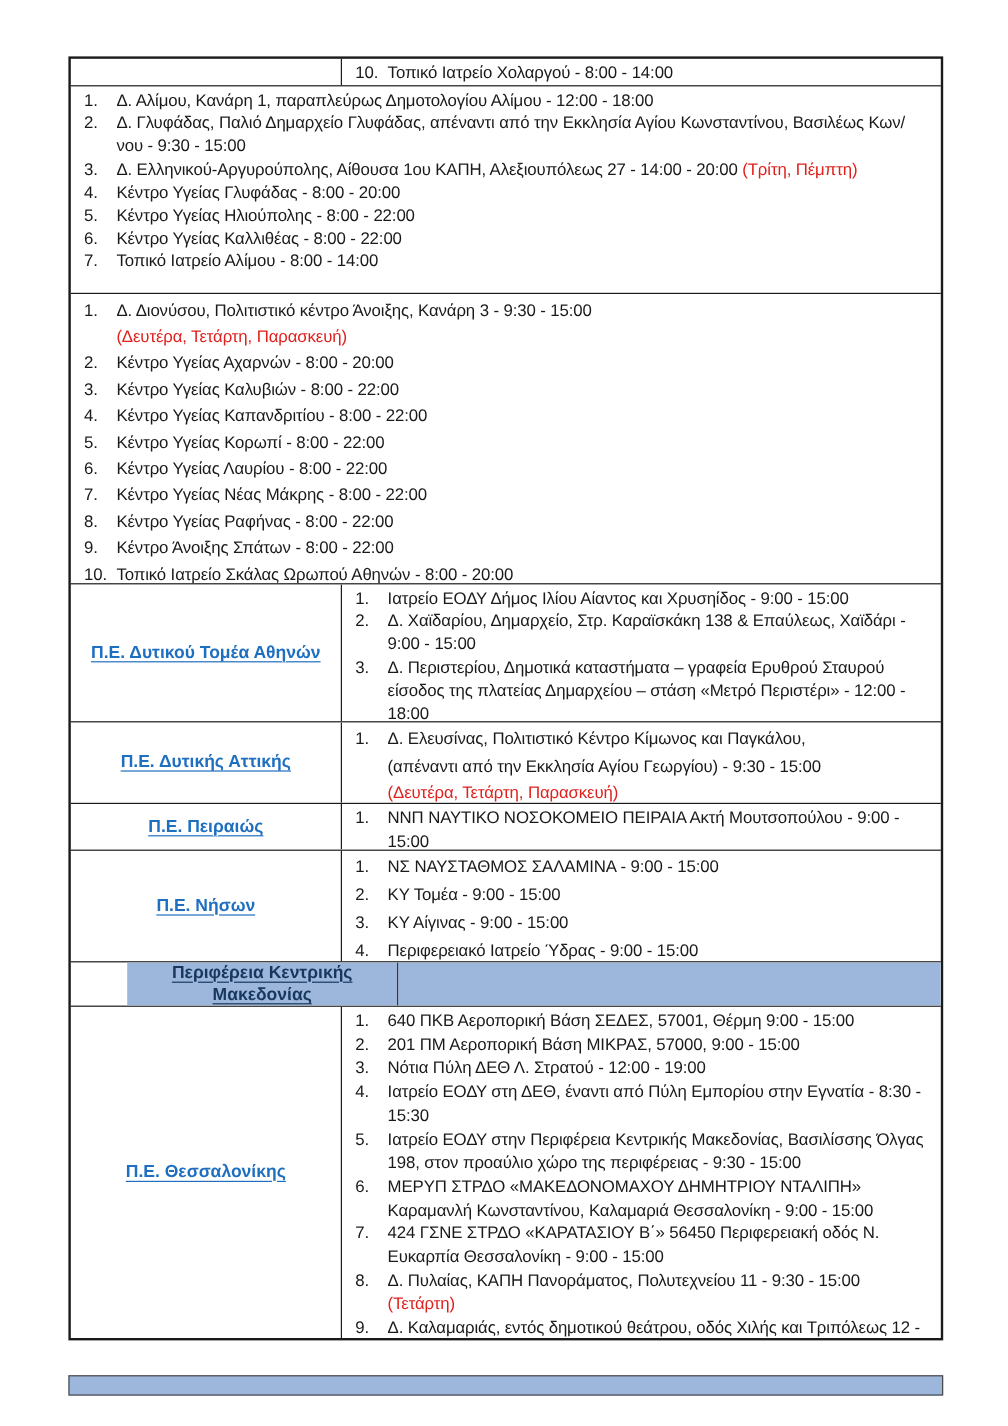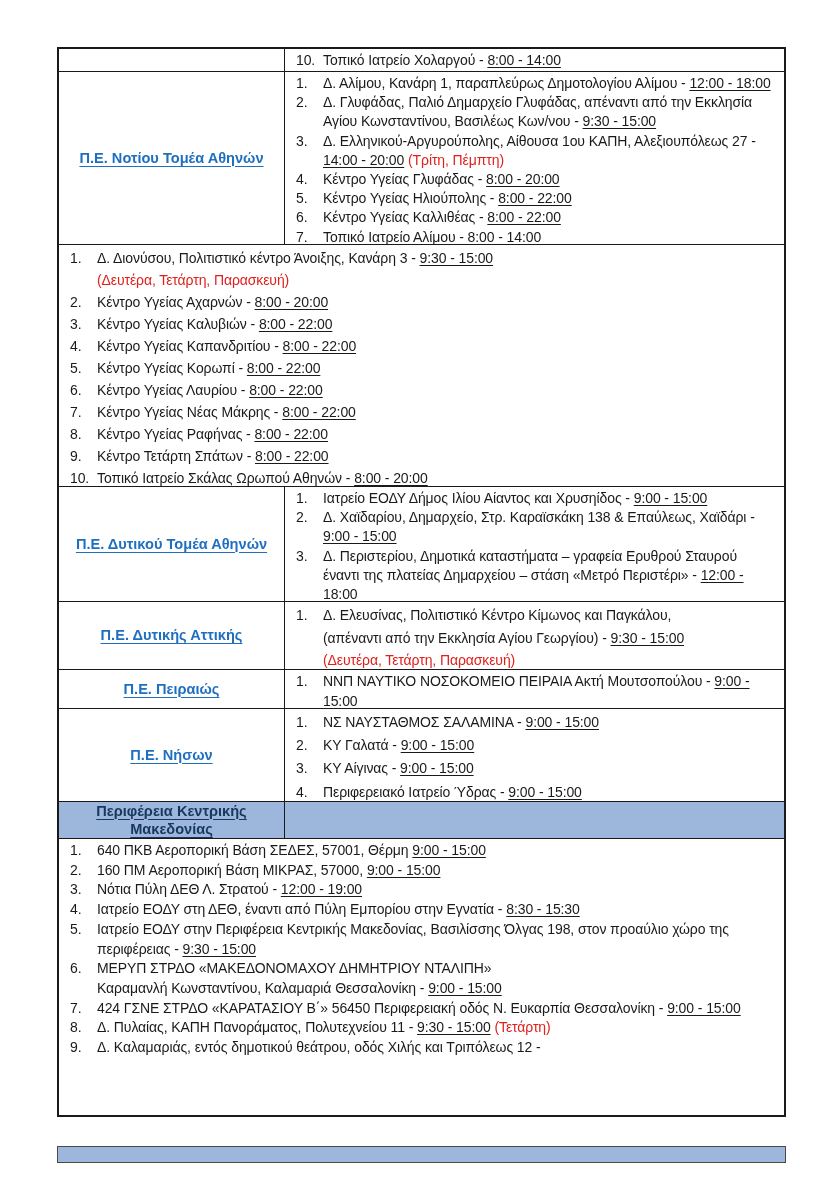--- a/index.html
+++ b/index.html
@@ -27,21 +27,21 @@
   .region-link {
     color:var(--region-link,#1f6fc0); font-weight:bold; font-size:14.6px;
     text-decoration:underline; text-underline-offset:2.5px; text-decoration-thickness:1.3px;
     line-height:19px; cursor:pointer;
   }
   .t-row.header-row .cell-left, .t-row.header-row .cell-right { background:var(--header-bg,#9db7dc); }
   .t-row.header-row .region-link { color:var(--header-text,#17375e); line-height:18.5px; }
   .item { display:flex; font-size:14px; letter-spacing:-0.1px; }
   .item .num { flex:0 0 27px; }
   .item .txt { flex:1; padding-right:2px; }
-  .u { text-decoration:underline; text-underline-offset:2px; text-decoration-thickness:1.2px; }
+  .u { text-underline-offset:2px; text-decoration-thickness:1.2px; }
   .red { color:var(--day-note,#e0201c); }
   .next-row-stub {
     position:absolute; left:57px; top:1146px; width:729px; height:17px;
     background:var(--header-bg,#9db7dc);
     border:1.2px solid #4a4a4a; box-sizing:border-box;
   }
 </style>
 </head>
 <body>
 
@@ -50,23 +50,20 @@
       <div class="t-row" style="height: 23px;">
         <div class="cell-left"></div>
         <div class="cell-right" style="line-height: 19.2px;">
           <div class="item">
             <span class="num">10.</span>
             <span class="txt"><span class="">Τοπικό Ιατρείο Χολαργού - </span><span class="u ">8:00 - 14:00</span></span>
           </div>
         </div>
       </div>
       <div class="t-row" style="height: 173px;">
-        <div class="cell-left">
-          <span class="region-link">Π.Ε. Νοτίου Τομέα Αθηνών</span>
-        </div>
         <div class="cell-right" style="line-height: 19.2px;">
           <div class="item">
             <span class="num">1.</span>
             <span class="txt"><span class="">Δ. Αλίμου, Κανάρη 1, παραπλεύρως Δημοτολογίου Αλίμου - </span><span class="u ">12:00 - 18:00</span></span>
           </div>
           <div class="item">
             <span class="num">2.</span>
             <span class="txt"><span class="">Δ. Γλυφάδας, Παλιό Δημαρχείο Γλυφάδας, απέναντι από την Εκκλησία Αγίου Κωνσταντίνου, Βασιλέως Κων/νου - </span><span class="u ">9:30 - 15:00</span></span>
           </div>
           <div class="item">
@@ -120,21 +117,21 @@
           <div class="item">
             <span class="num">7.</span>
             <span class="txt"><span class="">Κέντρο Υγείας Νέας Μάκρης - </span><span class="u ">8:00 - 22:00</span></span>
           </div>
           <div class="item">
             <span class="num">8.</span>
             <span class="txt"><span class="">Κέντρο Υγείας Ραφήνας - </span><span class="u ">8:00 - 22:00</span></span>
           </div>
           <div class="item">
             <span class="num">9.</span>
-            <span class="txt"><span class="">Κέντρο Τετάρτη Σπάτων - </span><span class="u ">8:00 - 22:00</span></span>
+            <span class="txt"><span class="">Κέντρο Άνοιξης Σπάτων - </span><span class="u ">8:00 - 22:00</span></span>
           </div>
           <div class="item">
             <span class="num">10.</span>
             <span class="txt"><span class="">Τοπικό Ιατρείο Σκάλας Ωρωπού Αθηνών - </span><span class="u ">8:00 - 20:00</span></span>
           </div>
         </div>
       </div>
       <div class="t-row" style="height: 115px;">
         <div class="cell-left">
           <span class="region-link">Π.Ε. Δυτικού Τομέα Αθηνών</span>
@@ -143,21 +140,21 @@
           <div class="item">
             <span class="num">1.</span>
             <span class="txt"><span class="">Ιατρείο ΕΟΔΥ Δήμος Ιλίου Αίαντος και Χρυσηίδος - </span><span class="u ">9:00 - 15:00</span></span>
           </div>
           <div class="item">
             <span class="num">2.</span>
             <span class="txt"><span class="">Δ. Χαϊδαρίου, Δημαρχείο, Στρ. Καραϊσκάκη 138 &amp; Επαύλεως, Χαϊδάρι - </span><span class="u ">9:00 - 15:00</span></span>
           </div>
           <div class="item">
             <span class="num">3.</span>
-            <span class="txt"><span class="">Δ. Περιστερίου, Δημοτικά καταστήματα – γραφεία Ερυθρού Σταυρού έναντι της πλατείας Δημαρχείου – στάση «Μετρό Περιστέρι» - </span><span class="u ">12:00 - 18:00</span></span>
+            <span class="txt"><span class="">Δ. Περιστερίου, Δημοτικά καταστήματα – γραφεία Ερυθρού Σταυρού είσοδος της πλατείας Δημαρχείου – στάση «Μετρό Περιστέρι» - </span><span class="u ">12:00 - 18:00</span></span>
           </div>
         </div>
       </div>
       <div class="t-row" style="height: 68px;">
         <div class="cell-left">
           <span class="region-link">Π.Ε. Δυτικής Αττικής</span>
         </div>
         <div class="cell-right" style="line-height: 22.6px;">
           <div class="item">
             <span class="num">1.</span>
@@ -180,47 +177,50 @@
         <div class="cell-left">
           <span class="region-link">Π.Ε. Νήσων</span>
         </div>
         <div class="cell-right" style="line-height: 23.2px;">
           <div class="item">
             <span class="num">1.</span>
             <span class="txt"><span class="">ΝΣ ΝΑΥΣΤΑΘΜΟΣ ΣΑΛΑΜΙΝΑ - </span><span class="u ">9:00 - 15:00</span></span>
           </div>
           <div class="item">
             <span class="num">2.</span>
-            <span class="txt"><span class="">ΚΥ Γαλατά - </span><span class="u ">9:00 - 15:00</span></span>
+            <span class="txt"><span class="">ΚΥ Τομέα - </span><span class="u ">9:00 - 15:00</span></span>
           </div>
           <div class="item">
             <span class="num">3.</span>
             <span class="txt"><span class="">ΚΥ Αίγινας - </span><span class="u ">9:00 - 15:00</span></span>
           </div>
           <div class="item">
             <span class="num">4.</span>
             <span class="txt"><span class="">Περιφερειακό Ιατρείο Ύδρας - </span><span class="u ">9:00 - 15:00</span></span>
           </div>
         </div>
       </div>
-      <div class="t-row header-row" style="height: 37px;">
+      <div class="t-row header-row" style="height: 37px; padding-left: 47px;">
         <div class="cell-left">
           <span class="region-link">Περιφέρεια Κεντρικής Μακεδονίας</span>
         </div>
         <div class="cell-right" style="line-height: 18.5px;"></div>
       </div>
       <div class="t-row" style="height: 276px;">
+        <div class="cell-left">
+          <span class="region-link">Π.Ε. Θεσσαλονίκης</span>
+        </div>
         <div class="cell-right" style="line-height: 19.7px;">
           <div class="item">
             <span class="num">1.</span>
             <span class="txt"><span class="">640 ΠΚΒ Αεροπορική Βάση ΣΕΔΕΣ, 57001, Θέρμη </span><span class="u ">9:00 - 15:00</span></span>
           </div>
           <div class="item">
             <span class="num">2.</span>
-            <span class="txt"><span class="">160 ΠΜ Αεροπορική Βάση ΜΙΚΡΑΣ, 57000, </span><span class="u ">9:00 - 15:00</span></span>
+            <span class="txt"><span class="">201 ΠΜ Αεροπορική Βάση ΜΙΚΡΑΣ, 57000, </span><span class="u ">9:00 - 15:00</span></span>
           </div>
           <div class="item">
             <span class="num">3.</span>
             <span class="txt"><span class="">Νότια Πύλη ΔΕΘ Λ. Στρατού - </span><span class="u ">12:00 - 19:00</span></span>
           </div>
           <div class="item">
             <span class="num">4.</span>
             <span class="txt"><span class="">Ιατρείο ΕΟΔΥ στη ΔΕΘ, έναντι από Πύλη Εμπορίου στην Εγνατία - </span><span class="u ">8:30 - 15:30</span></span>
           </div>
           <div class="item">

